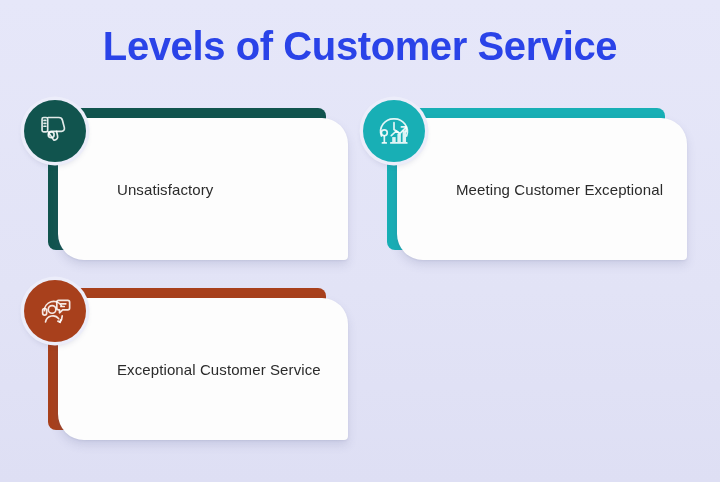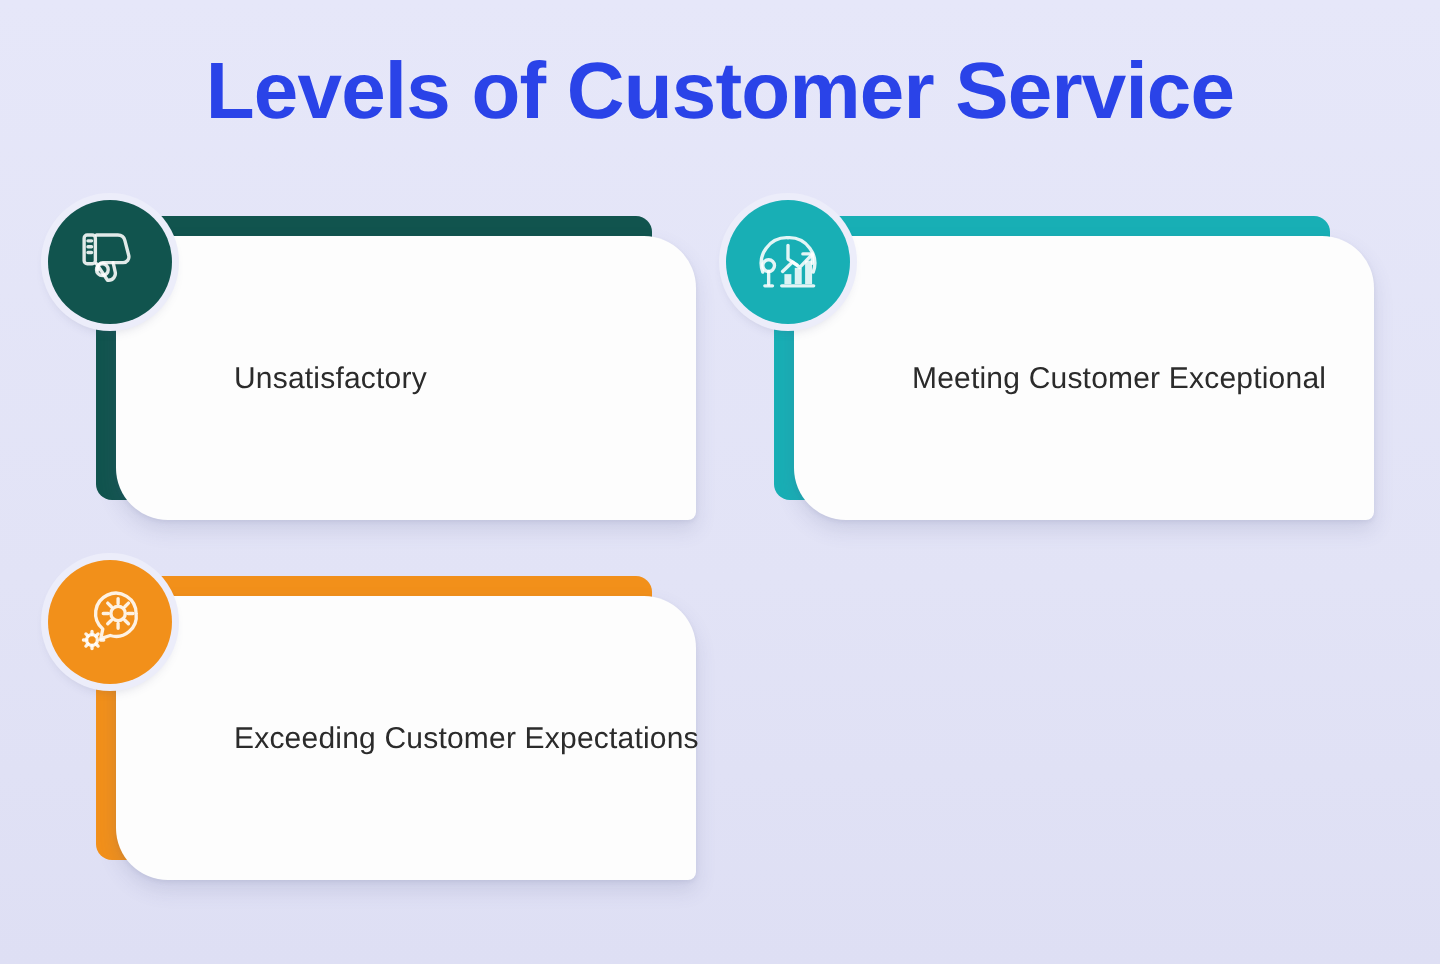--- a/index.html
+++ b/index.html
@@ -182,35 +182,36 @@
             <rect class="solid" x="14.4" y="21.4" width="3.1" height="4.4"></rect>
             <rect class="solid" x="19" y="18.6" width="3.1" height="7.2"></rect>
             <rect class="solid" x="23.6" y="15.4" width="3.1" height="10.4"></rect>
             <path d="M13.6 20.2l4.4-4.2 3.2 2.4 5.4-5.6"></path>
             <path d="M22.6 12.4h4.2v4.2"></path>
           </svg>
         </span>
       </div>
     </div>
 
-
-    <div class="cell" style="--accent:#f2901a">
+    <div class="cell" style="--accent:#a8401c">
       <div class="accent"></div>
       <div class="card">
-        <div class="card-text">Exceeding Customer Expectations</div>
+        <div class="card-text">Exceptional Customer Service</div>
       </div>
       <div class="badge">
         <span>
           <svg viewBox="0 0 32 32" aria-hidden="true">
-            <path d="M27.6 12.2a9 9 0 1 0-14.8 6.9l-.9 4.3 4.2-1.4a9 9 0 0 0 11.5-9.8z"></path>
-            <circle cx="19.6" cy="12.2" r="3.2"></circle>
-            <path d="M19.6 5.6v2.2M19.6 16.6v2.2M13 12.2h2.2M24 12.2h2.2"></path>
-            <path d="M15 7.6l1.6 1.6M22.6 15.2l1.6 1.6M24.2 7.6l-1.6 1.6M16.6 15.2L15 16.8"></path>
-            <circle cx="8" cy="24" r="2.4"></circle>
-            <path d="M8 21.6v-1.4M8 26.4v1.4M5.6 24H4.2M11.8 24h1.4"></path>
-            <path d="M6.3 22.3l-1 -1M9.7 25.7l1 1M9.7 22.3l1-1M6.3 25.7l-1 1"></path>
+            <path d="M6.6 15.8a8.2 8.2 0 0 1 15.2-4.4"></path>
+            <path d="M5 17.8v-2.2a1.8 1.8 0 0 1 3.6 0v2.2a1.8 1.8 0 0 1-3.6 0z"></path>
+            <circle cx="13.4" cy="14.6" r="3.4"></circle>
+            <path d="M7.6 25.6a6.6 6.6 0 0 1 11.8-2.6"></path>
+            <path d="M19.2 6.6h8.2a1.6 1.6 0 0 1 1.6 1.6v5.2a1.6 1.6 0 0 1-1.6 1.6h-4.6l-2.8 2.6v-2.6h-.8a1.6 1.6 0 0 1-1.6-1.6V8.2a1.6 1.6 0 0 1 1.6-1.6z"></path>
+            <path d="M21.2 9.6h4.4M21.2 12h3"></path>
+            <path d="M22.4 20.4a7.6 7.6 0 0 1-2.2 5.4"></path>
+            <path d="M18.6 25l2 1 .6-2.2"></path>
           </svg>
         </span>
       </div>
     </div>
 
+
   </div>
 </div>
 
 </body></html>

